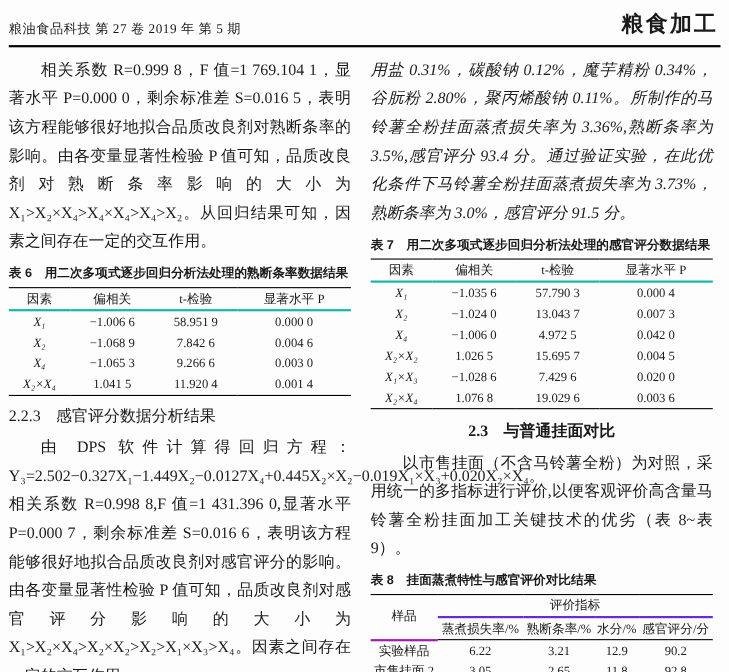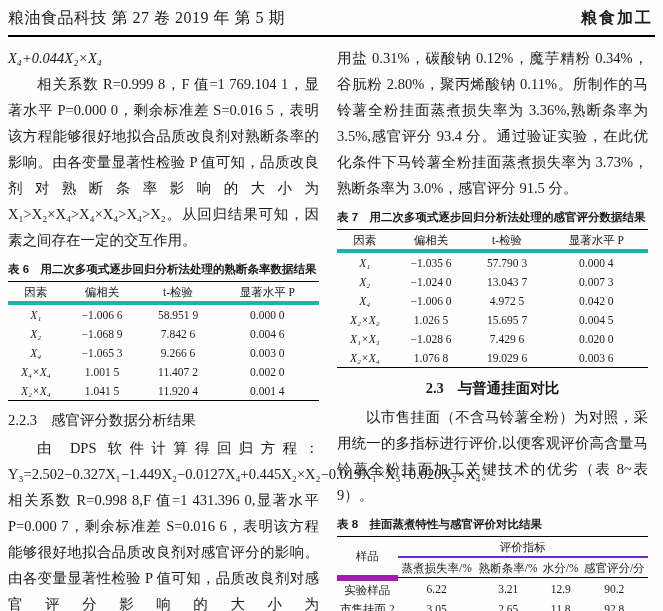--- a/index.html
+++ b/index.html
@@ -3,68 +3,67 @@
 <meta charset="utf-8">
 <style>
   * { margin:0; padding:0; box-sizing:border-box; }
   html,body { width:663px; height:611px; background:#fdfdfd; color:#1a1a1a;
     font-family:"Liberation Serif", serif; overflow:hidden; }
   .page { padding:6px 8px 0 8px; }
 
   
   .journal-header { display:flex; justify-content:space-between; align-items:flex-end;
     border-bottom:2px solid #000; padding:2px 2px 6px 0; }
-  .jh-left { font-size:16px; letter-spacing:0.5px; }
-  .jh-right { font-size:16px; font-weight:bold; font-family:"Liberation Sans", sans-serif; letter-spacing:2px; }
+  .jh-left { font-size:12px; letter-spacing:0.5px; }
+  .jh-right { font-size:20px; font-weight:bold; font-family:"Liberation Sans", sans-serif; letter-spacing:2px; }
 
   
   .cols { display:flex; gap:18px; margin-top:8px; }
   .col { width:311px; flex:0 0 311px; }
 
   .para { font-size:14.5px; line-height:26px; text-align:justify; text-indent:2em; }
-  .para.no-indent { text-indent:0; }
+  .para.no-indent { text-indent:0;font-style:italic; }
   .eqline { font-size:14.5px; line-height:26px; font-style:italic; }
 
   .tcaption { font-family:"Liberation Sans", sans-serif; font-weight:bold;
     font-size:11.5px; text-align:left; margin:9px 0 4px 0; line-height:15px; }
 
   table.dtable { width:100%; border-collapse:collapse;
     border-top:1.6px solid #000; border-bottom:1.6px solid #000;
     font-size:11.5px; }
-  table.dtable th { font-weight:normal; border-bottom:4px solid #14b8a6; }
+  table.dtable th { font-weight:normal; border-bottom:2px solid #14b8a6; }
   table.dtable th, table.dtable td { text-align:center; padding:2.5px 0; line-height:14px; }
   td.fac, th.fac { font-style:italic; }
 
   .h3 { font-size:14.5px; margin:9px 0 5px 0; line-height:20px; }
   .h3 .h-num { margin-right:14px; }
   .h2 { font-size:14.5px; font-weight:bold; margin:10px 0 6px 0; line-height:20px;
     font-family:"Liberation Sans", sans-serif;text-align:center; }
   .h2 .h-num { margin-right:14px; font-family:"Liberation Serif", serif; }
 
   
   table.dtable th.group { border-bottom:2px solid #6d28d9; }
-  table.dtable th.sample { border-bottom:6px solid #a21caf; vertical-align:middle; }
+  table.dtable th.sample { border-bottom:2px solid #a21caf; vertical-align:middle; }
   table.dtable tr.subhead th { border-bottom:1px solid #000; }
   table.dtable tr.grouprow th.sample { }
   td.sampcell { text-align:left; padding-left:4px; }
 </style>
 </head>
 <body>
 
 <div class="page">
 
   <div class="journal-header">
     <span class="jh-left">粮油食品科技 第 27 卷  2019 年  第 5 期</span>
     <span class="jh-right">粮食加工</span>
   </div>
 
   <div class="cols">
 
     <div class="col">
-      <div class="eqline">X₄+0.044X₂×X₄</div>
       <div class="para">相关系数 R=0.999 8，F 值=1 769.104 1，显著水平 P=0.000 0，剩余标准差 S=0.016 5，表明该方程能够很好地拟合品质改良剂对熟断条率的影响。由各变量显著性检验 P 值可知，品质改良剂对熟断条率影响的大小为 X₁&gt;X₂×X₄&gt;X₄×X₄&gt;X₄&gt;X₂。从回归结果可知，因素之间存在一定的交互作用。</div>
 
       <div class="tcaption">表 6　用二次多项式逐步回归分析法处理的熟断条率数据结果</div>
       <table class="dtable">
         <thead>
           <tr>
             <th>因素</th>
             <th>偏相关</th>
             <th>t-检验</th>
             <th>显著水平 P</th>
@@ -81,26 +80,20 @@
             <td class="fac">X₂</td>
             <td>−1.068 9</td>
             <td>7.842 6</td>
             <td>0.004 6</td>
           </tr>
           <tr>
             <td class="fac">X₄</td>
             <td>−1.065 3</td>
             <td>9.266 6</td>
             <td>0.003 0</td>
-          </tr>
-          <tr>
-            <td class="fac">X₄×X₄</td>
-            <td>1.001 5</td>
-            <td>11.407 2</td>
-            <td>0.002 0</td>
           </tr>
           <tr>
             <td class="fac">X₂×X₄</td>
             <td>1.041 5</td>
             <td>11.920 4</td>
             <td>0.001 4</td>
           </tr>
         </tbody>
       </table>
 

